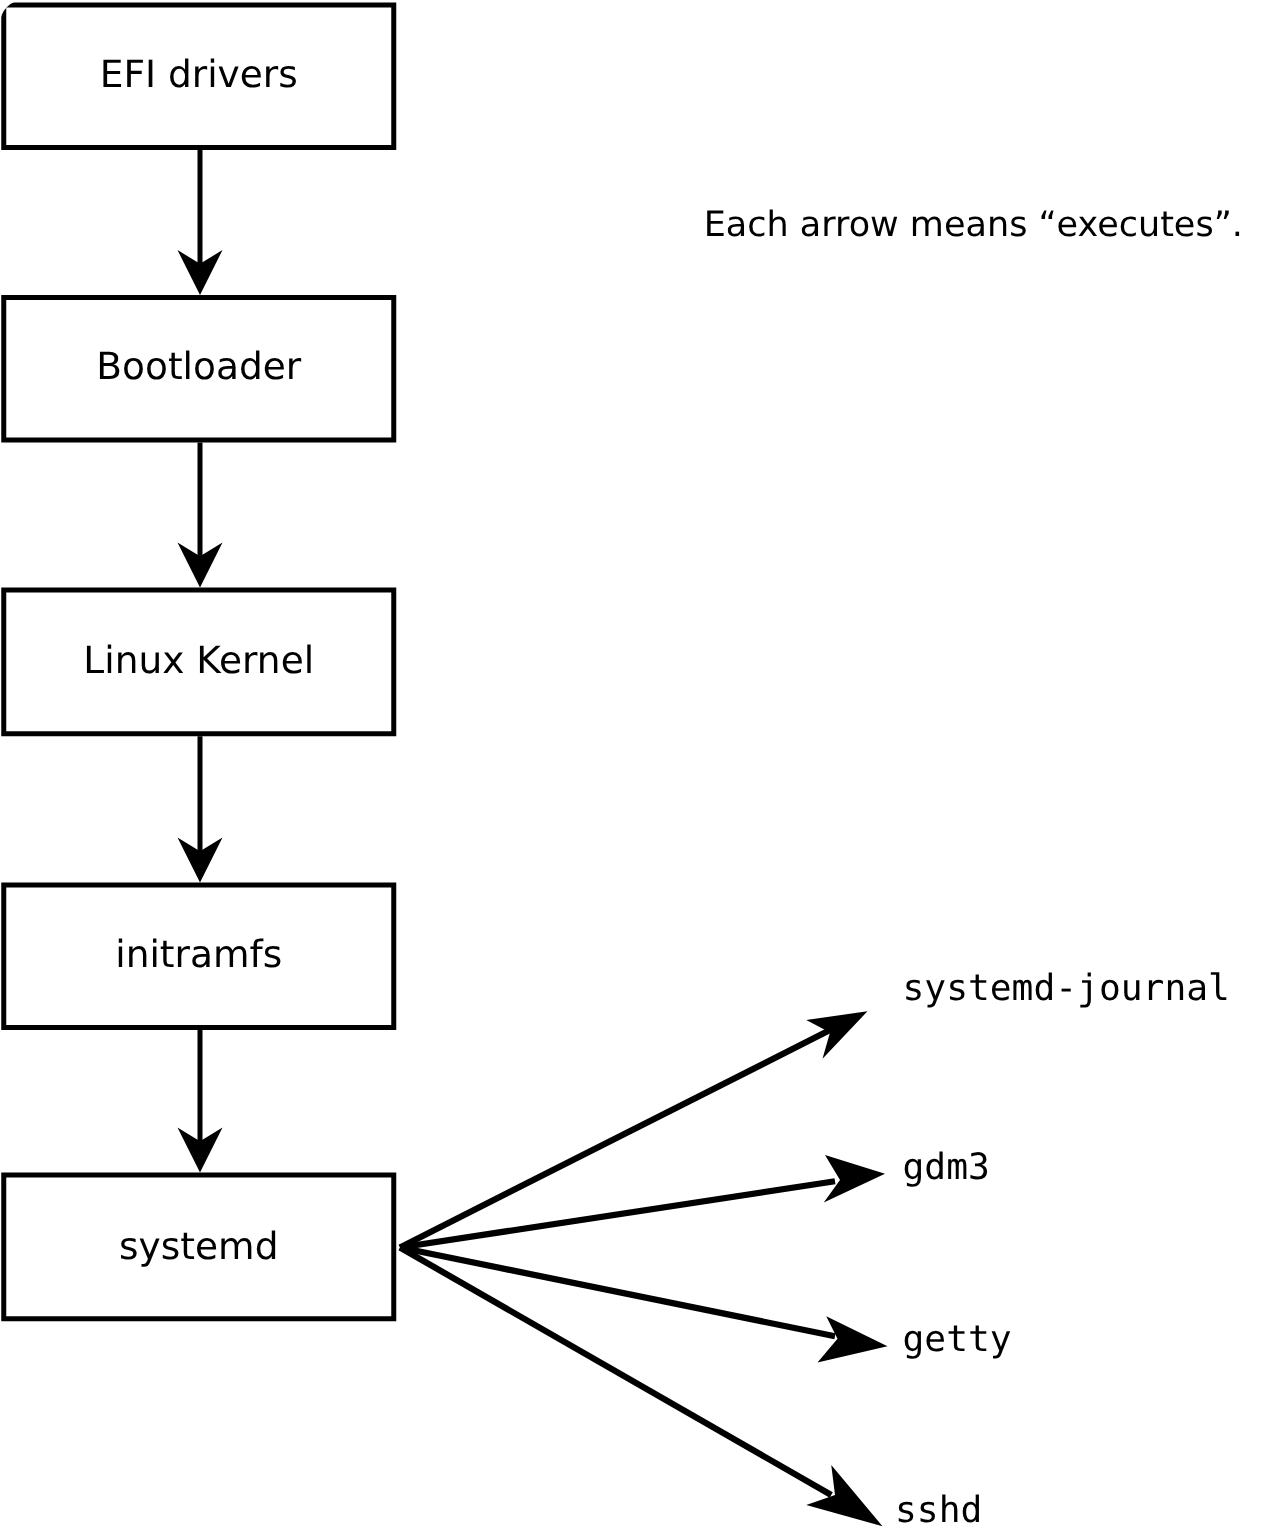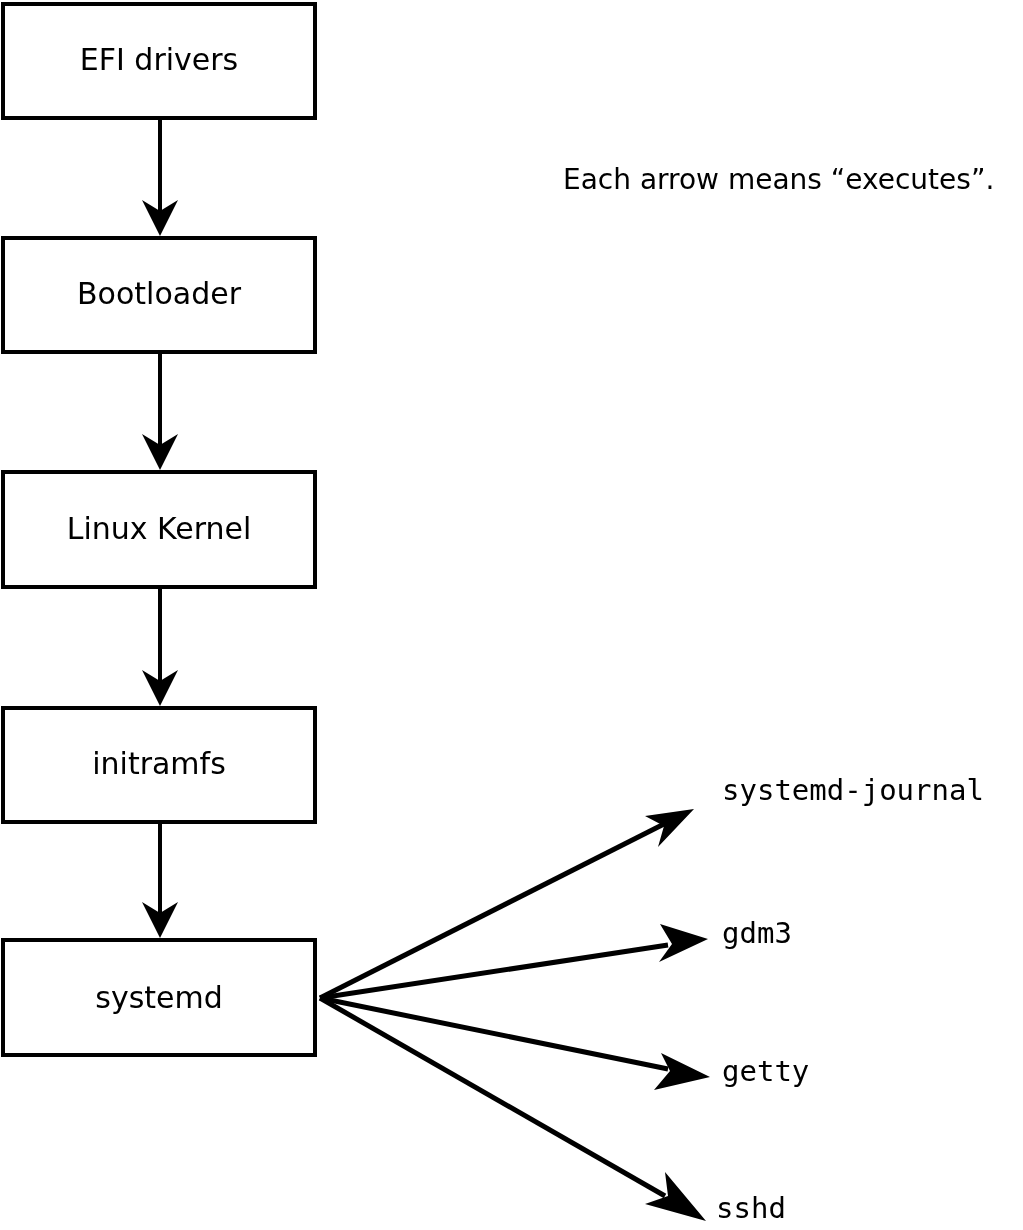--- a/index.html
+++ b/index.html
@@ -8,20 +8,21 @@
     padding: 0;
     background: #ffffff;
   }
   #canvas {
     position: relative;
     width: 1023px;
     height: 1230px;
     background: #ffffff;
     overflow: hidden;
     font-family: "DejaVu Sans", sans-serif;
+    border-radius: 19px;
   }
   #diagram-svg {
     position: absolute;
     top: 0;
     left: 0;
     width: 1023px;
     height: 1230px;
     display: block;
   }
   .node-box {

